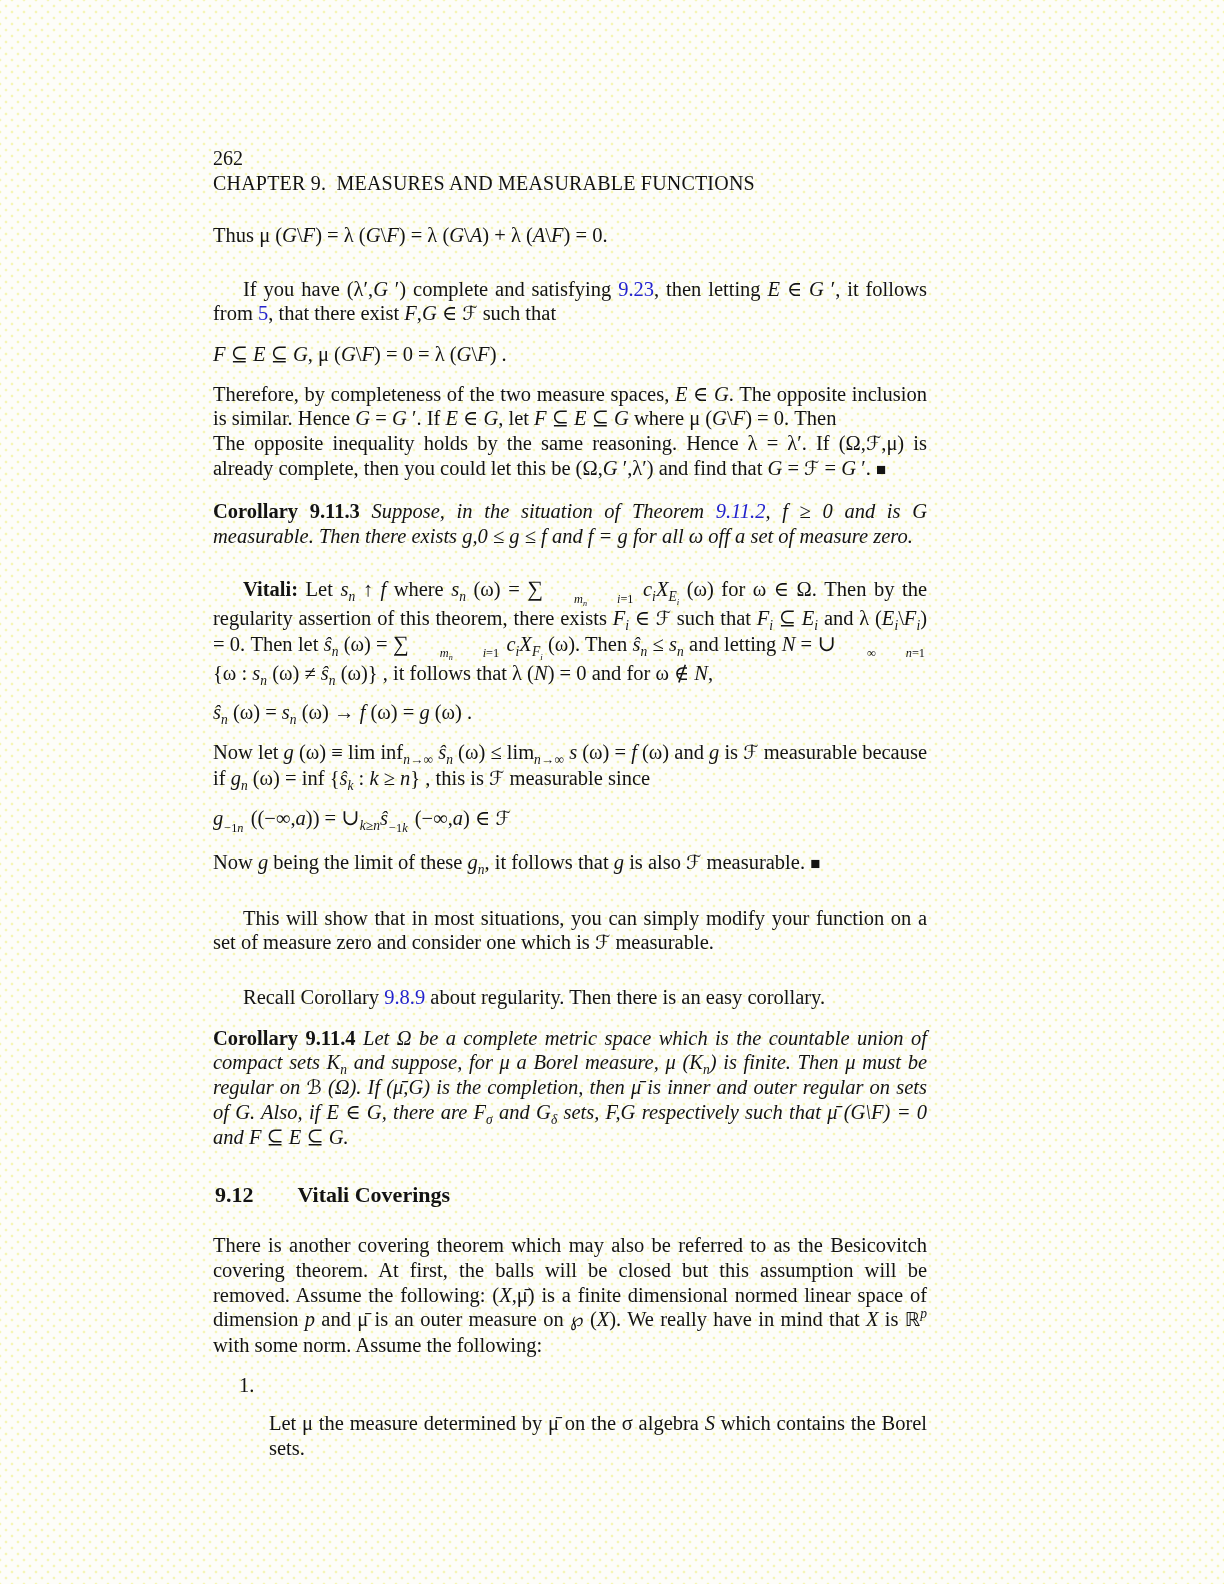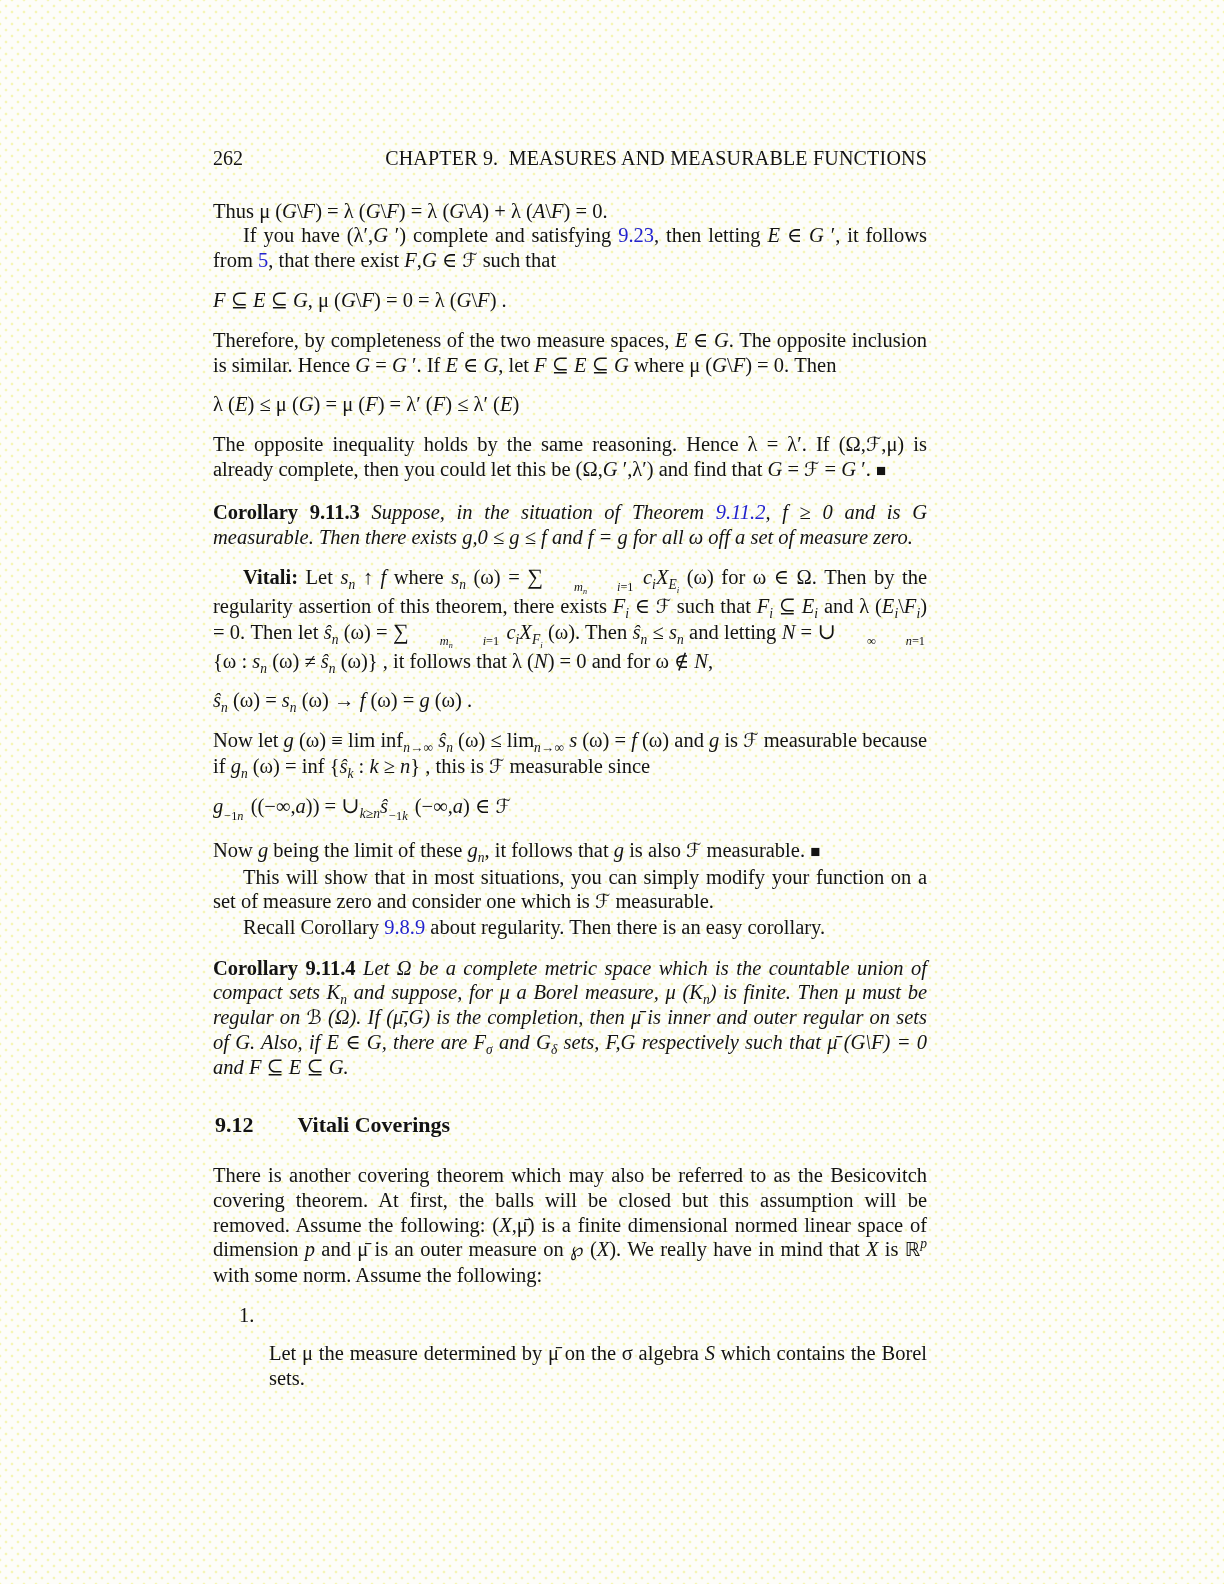--- a/index.html
+++ b/index.html
@@ -13,25 +13,25 @@
     background-position:0 0,6px 6px;
     font-family:"Liberation Serif","DejaVu Serif",serif;
     color:#131313;
   }
   .content{
     position:absolute;left:213px;top:146px;width:714px;
     font-size:20.5px;line-height:24.6px;
   }
   .header{
     display:flex;justify-content:space-between;align-items:baseline;
-    font-size:20px;margin-bottom:28px;
+    font-size:20px;margin-bottom:28px;flex-direction:column;
   }
   .chap{white-space:pre;letter-spacing:0.2px;}
   p.para{margin:0;text-align:justify;}
-  p.indent{text-indent:30px;}
+  p.indent{text-indent:30px;margin-top:29px;}
   .eq{margin:15px 0;text-align:left;}
   .cor{margin:16px 0;text-align:justify;}
   .cor i{font-family:inherit;}
   .proofp{margin-top:16px;}
   .sec{margin:30px 0 22px 2px;font-weight:bold;font-size:22px;line-height:32px;}
   .sec-num{margin-right:44px;}
   .list-item{display:flex;margin-top:16px;padding-left:26px;}
   .li-num{width:30px;flex:0 0 30px;}
   .li-body{flex:1;text-align:justify;margin-top:38px;}
   a.ref{color:#2323cd;text-decoration:none;cursor:pointer;}
@@ -56,21 +56,20 @@
     <span class="chap">CHAPTER 9.  MEASURES AND MEASURABLE FUNCTIONS</span>
   </div>
 
   <p class="para">Thus μ (<i>G</i>\<i>F</i>) = λ (<i>G</i>\<i>F</i>) = λ (<i>G</i>\<i>A</i>) + λ (<i>A</i>\<i>F</i>) = 0.</p>
   <p class="para indent">If you have (λ′,<i class="scr">G</i> ′) complete and satisfying <a class="ref">9.23</a>, then letting <i>E</i> ∈ <i class="scr">G</i> ′, it follows from <a class="ref">5</a>, that there exist <i>F</i>,<i>G</i> ∈ <span class="lsym">ℱ</span> such that</p>
 
   <div class="eq"><i>F</i> ⊆ <i>E</i> ⊆ <i>G</i>, μ (<i>G</i>\<i>F</i>) = 0 = λ (<i>G</i>\<i>F</i>) .</div>
 
   <p class="para">Therefore, by completeness of the two measure spaces, <i>E</i> ∈ <i class="scr">G</i>. The opposite inclusion is similar. Hence <i class="scr">G</i> = <i class="scr">G</i> ′. If <i>E</i> ∈ <i class="scr">G</i>, let <i>F</i> ⊆ <i>E</i> ⊆ <i>G</i> where μ (<i>G</i>\<i>F</i>) = 0. Then</p>
 
-  <div class="eq">λ (<i>E</i>) ≤ μ (<i>G</i>) = μ (<i>F</i>) = λ′ (<i>F</i>) ≤ λ′ (<i>E</i>)</div>
 
   <p class="para">The opposite inequality holds by the same reasoning. Hence λ = λ′. If (Ω,<span class="lsym">ℱ</span>,μ) is already complete, then you could let this be (Ω,<i class="scr">G</i> ′,λ′) and find that <i class="scr">G</i> = <span class="lsym">ℱ</span> = <i class="scr">G</i> ′. <span class="qed">■</span></p>
 
   <div class="cor"><b>Corollary 9.11.3</b> <i>Suppose, in the situation of Theorem <a class="ref">9.11.2</a>, f ≥ 0 and is <span class="scr">G</span> measurable. Then there exists g,0 ≤ g ≤ f and f = g for all ω off a set of measure zero.</i></div>
 
   <p class="para indent proofp"><b>Vitali:</b> Let <i>s<sub>n</sub></i> ↑ <i>f</i> where <i>s<sub>n</sub></i> (ω) = <span class="op">∑</span><span class="ss">
         <span><i>m<sub>n</sub></i></span>
         <span><i>i</i>=1</span>
       </span> <i>c<sub>i</sub></i><i class="scr">X</i><sub><i>E<sub>i</sub></i></sub> (ω) for ω ∈ Ω. Then by the regularity assertion of this theorem, there exists <i>F<sub>i</sub></i> ∈ <span class="lsym">ℱ</span> such that <i>F<sub>i</sub></i> ⊆ <i>E<sub>i</sub></i> and λ (<i>E<sub>i</sub></i>\<i>F<sub>i</sub></i>) = 0. Then let <i>ŝ<sub>n</sub></i> (ω) = <span class="op">∑</span><span class="ss">
         <span><i>m<sub>n</sub></i></span>

